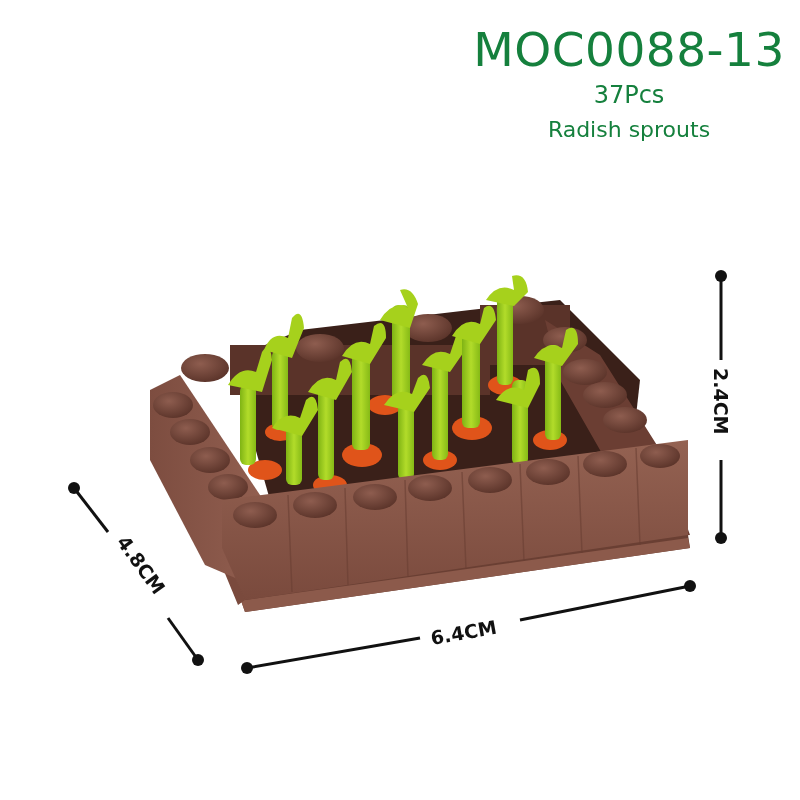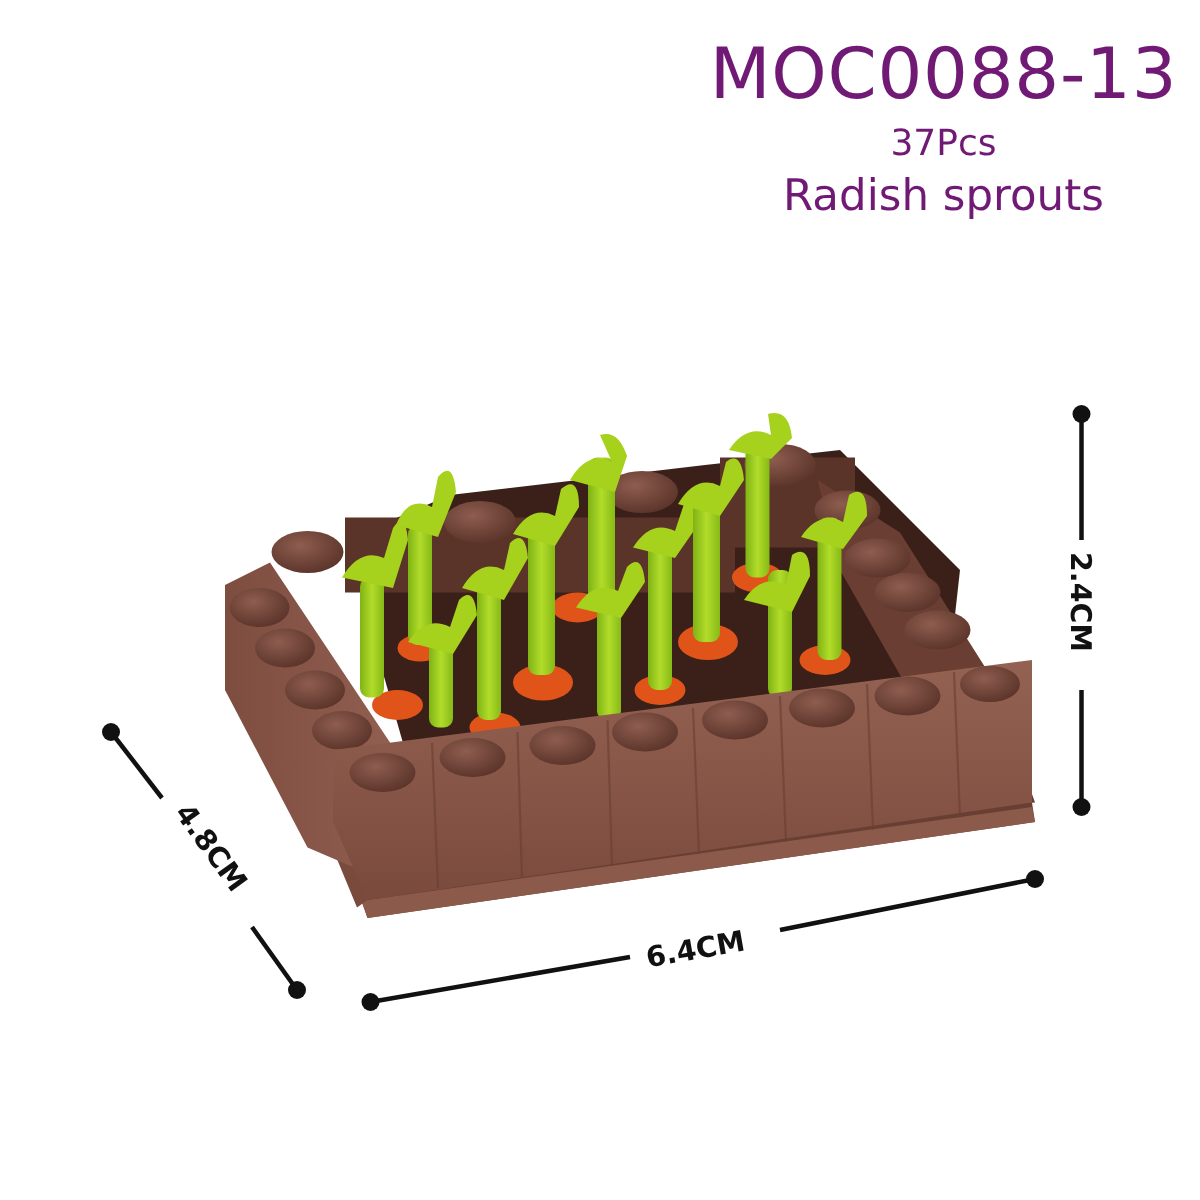--- a/index.html
+++ b/index.html
@@ -1,20 +1,20 @@
 <!DOCTYPE html>
 <html><head>
 <meta charset="utf-8">
 <style>
   html, body { margin: 0; padding: 0; background: #ffffff; }
   body { width: 800px; height: 800px; position: relative; overflow: hidden; font-family: "DejaVu Sans", sans-serif; }
-  .title-block { position: absolute; left: 470px; top: 24px; width: 318px; text-align: center; color: #701a75; }
+  .title-block { position: absolute; left: 470px; top: 24px; width: 318px; text-align: center; color: #15803d; }
   .product-code { font-size: 47px; line-height: 52px; font-weight: normal; letter-spacing: 0.5px; }
   .pieces { font-size: 24px; line-height: 34px; margin-top: 2px; }
-  .product-name { font-size: 29px; line-height: 36px; }
+  .product-name { font-size: 22px; line-height: 36px; }
   svg.scene { position: absolute; left: 0; top: 0; }
   .dim-label { font-family: "DejaVu Sans", sans-serif; font-weight: bold; font-size: 19px; fill: #111; }
 </style>
 </head>
 <body>
 
 <div class="title-block">
   <div class="product-code">MOC0088-13</div>
   <div class="pieces">37Pcs</div>
   <div class="product-name">Radish sprouts</div>

